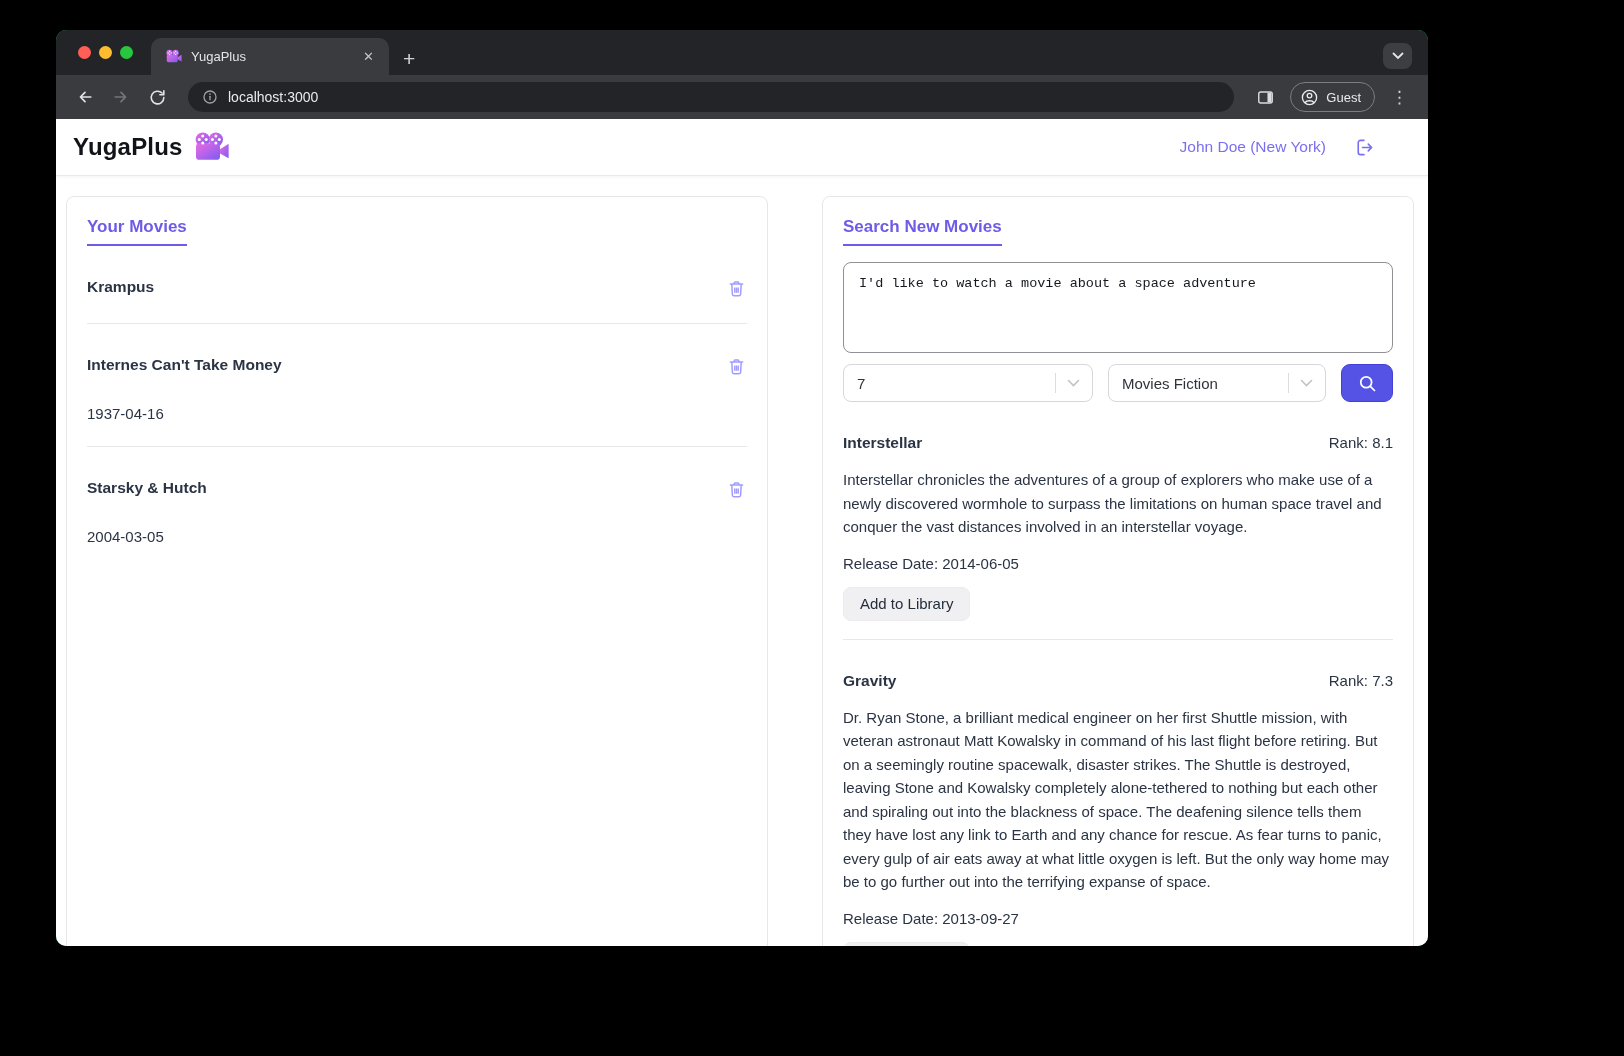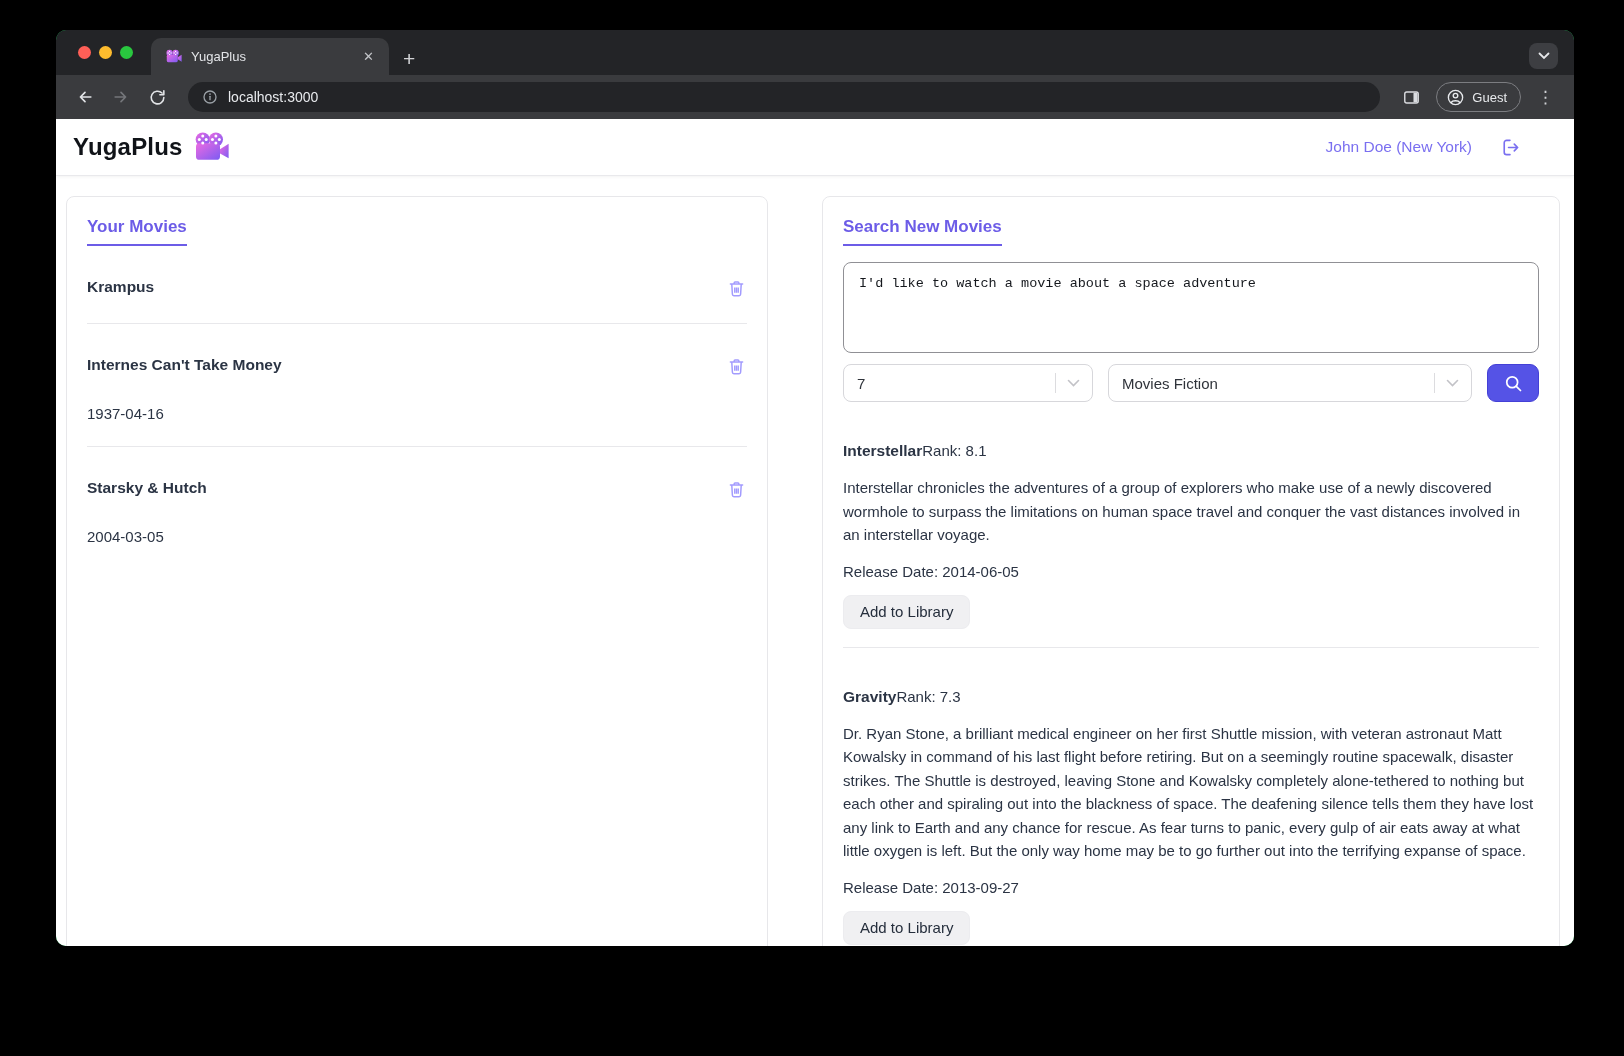--- a/index.html
+++ b/index.html
@@ -1,20 +1,20 @@
 <!DOCTYPE html>
 <html><head>
 <meta charset="utf-8">
 <style>
   * { margin:0; padding:0; box-sizing:border-box; }
   html,body { width:1624px; height:1056px; background:#000; font-family:"Liberation Sans", sans-serif; }
   .stage { position:relative; width:1624px; height:1056px; background:#000; overflow:hidden; }
 
   
-  .window { position:absolute; left:56px; top:30px; width:1518px; height:916px;
+  .window { position:absolute; left:56px; top:30px; width:1372px; height:916px;
             border-radius:10px; overflow:hidden; background:#22c55e; box-shadow:0 10px 40px rgba(0,0,0,.6); }
 
   
   .tabstrip { height:45px; background:#232427; display:flex; align-items:flex-end; position:relative; }
   .traffic { display:flex; gap:8px; align-items:center; height:45px; padding:0 18px 0 22px; }
   .light { width:13px; height:13px; border-radius:50%; }
   .light.red { background:#ff5f57; } .light.yellow { background:#febc2e; } .light.green { background:#29c73f; }
   .tab { width:238px; height:37px; background:#3a3b3e; border-radius:10px 10px 0 0;
          display:flex; align-items:center; padding:0 10px 0 14px; gap:9px; }
   .tab-title { color:#e2e4e7; font-size:13px; flex:1; white-space:nowrap; overflow:hidden; }
@@ -68,21 +68,21 @@
             display:flex; align-items:center; padding:0 0 0 13px; font-size:15px; color:#2f333a; }
   .select .sel-value { flex:1; }
   .sel-suffix { display:flex; align-items:center; align-self:stretch; }
   .sel-bar { width:1px; height:20px; background:#dcdcdf; }
   .sel-chev { padding:0 12px 0 11px; display:flex; align-items:center; }
   .select.count { flex:0 0 250px; }
   .select.genre { flex:1; }
   .search-btn { flex:0 0 52px; height:38px; background:#5553e6; border:1px solid #4440d6; border-radius:9px;
                 display:flex; align-items:center; justify-content:center; cursor:pointer; }
 
-  .result-head { display:flex; align-items:baseline; margin-top:40px; }
+  .result-head { display:flex; align-items:baseline; justify-content:space-between; margin-top:32px; }
   .result-title { font-size:15.5px; font-weight:700; color:#2b3444; }
   .result-rank { font-size:15px; color:#2b3444; }
   .result-desc { margin-top:16px; font-size:15px; line-height:23.5px; color:#2b3444; }
   .result-release { margin-top:16px; font-size:15px; color:#2b3444; }
   .add-btn { margin-top:15px; height:34px; padding:0 16px; background:#f0f0f2; border:1px solid #ececef;
              border-radius:8px; font-size:15px; color:#252e3c; font-family:"Liberation Sans",sans-serif; cursor:pointer; }
   .result-divider { border:none; border-top:1px solid #e8e8eb; margin-top:18px; }
 </style>
 </head>
 <body>

